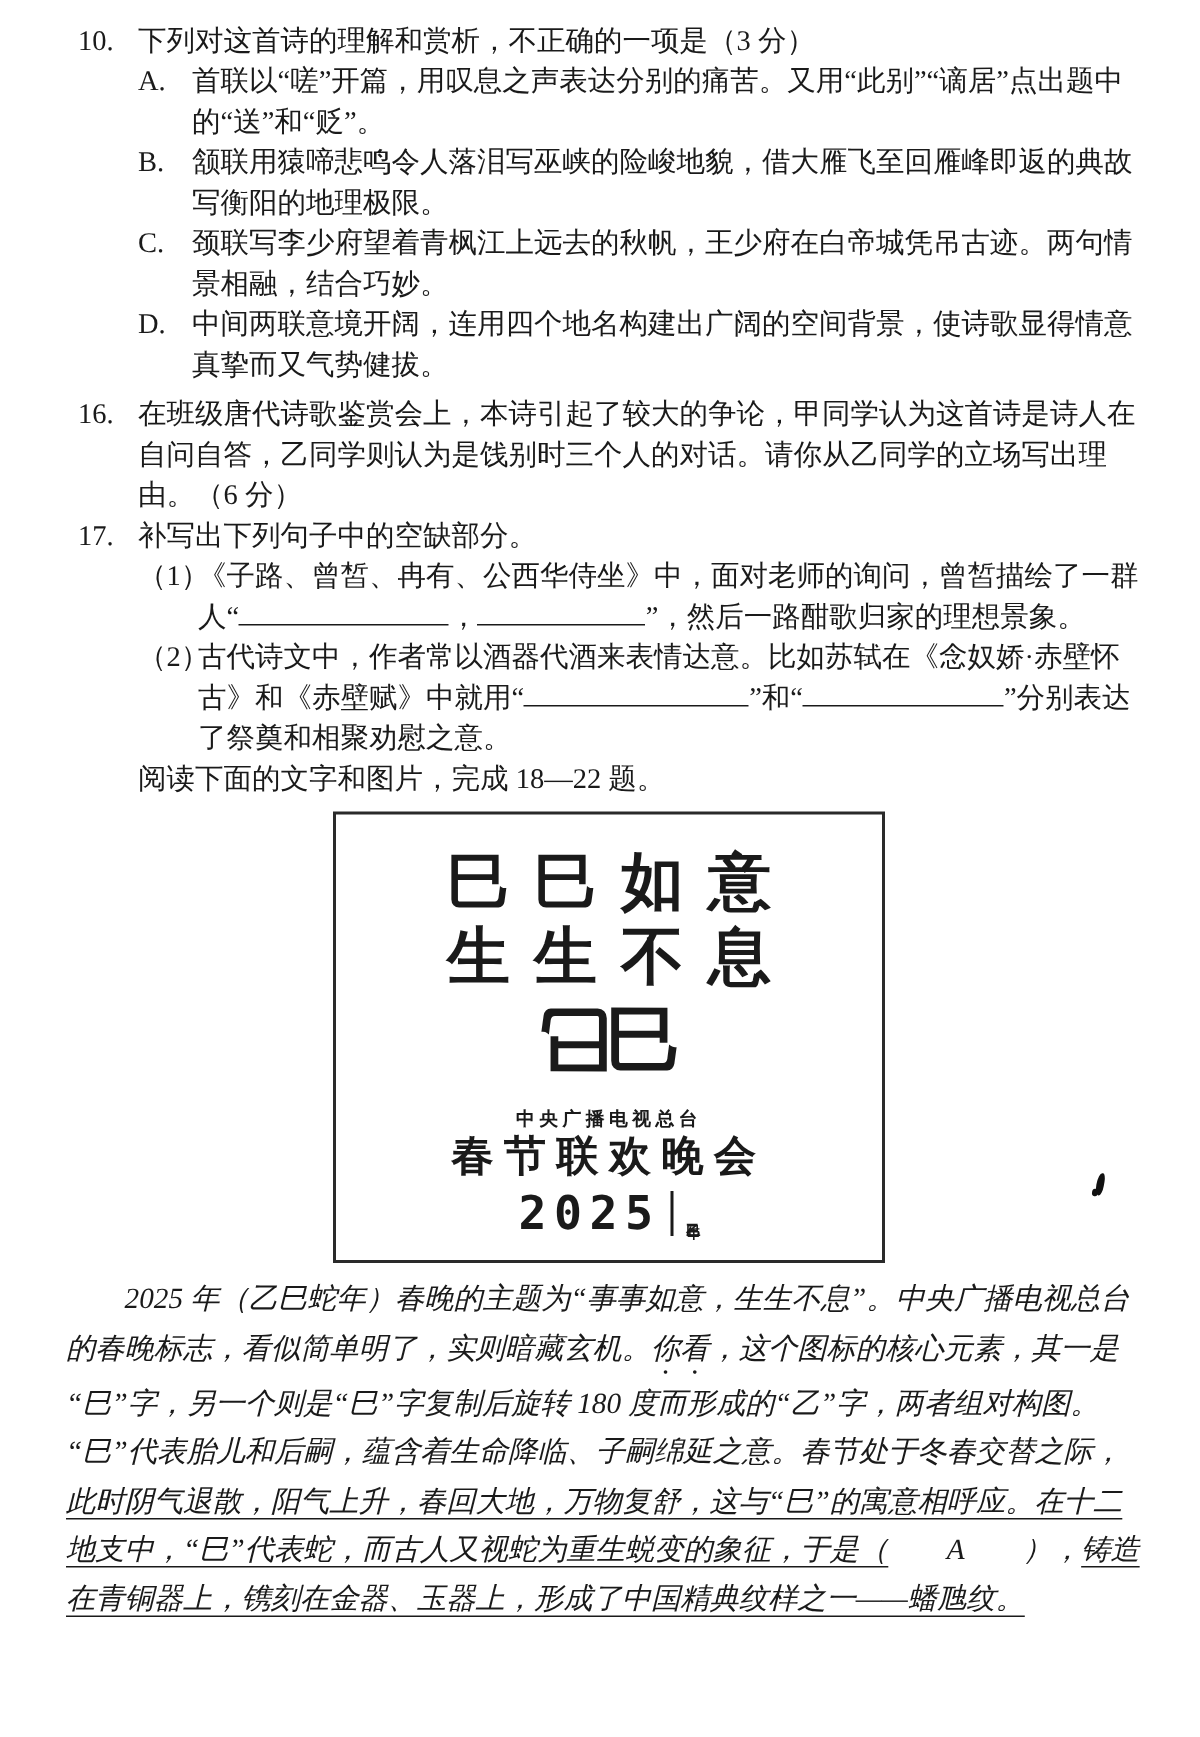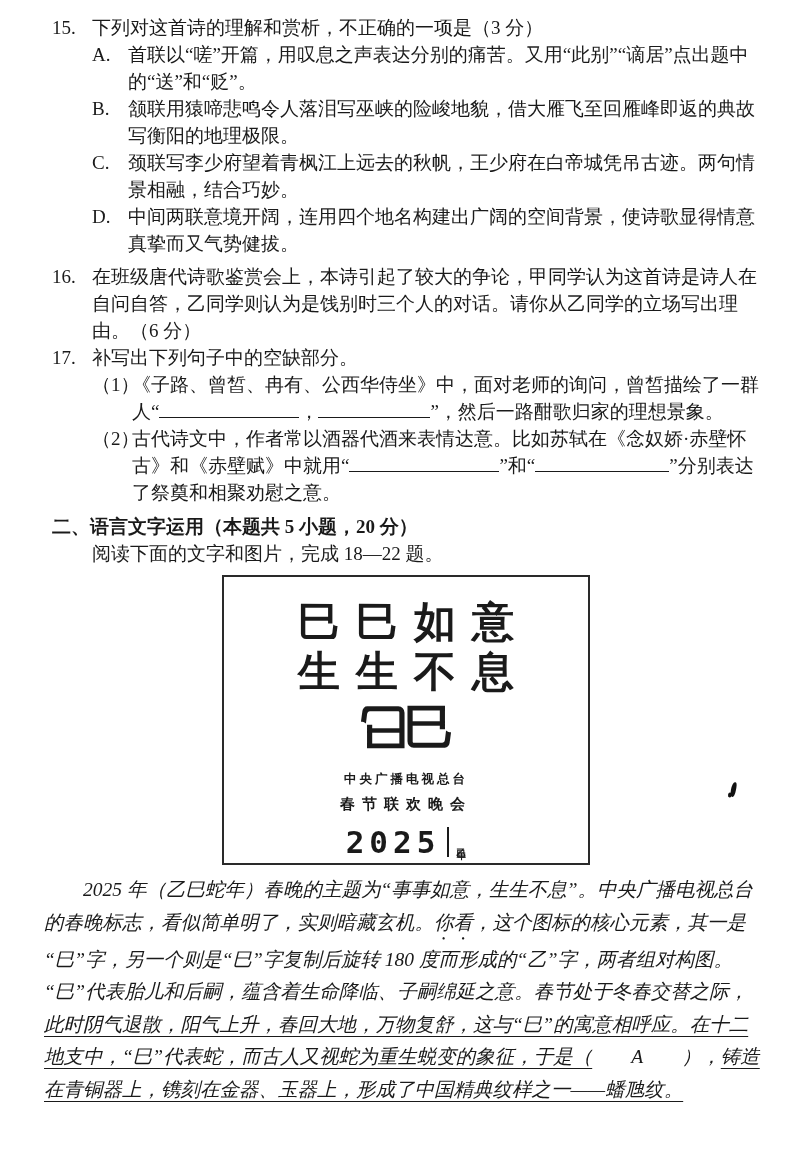--- a/index.html
+++ b/index.html
@@ -40,36 +40,36 @@
   .blank.w120 { width: 118px; }
 
   .section-header { font-weight: bold; margin-top: 7px; }
 
   
   .logo-box {
     width: 364px;
     margin: 8px auto 0 auto;
     border: 2.5px solid #2a2a2a;
     text-align: center;
-    padding: 20px 0 4px 0;
+    padding: 20px 0 14px 0;
     font-family: "DejaVu Sans", "Liberation Sans", sans-serif;
   }
   .logo-line {
     font-size: 42px; line-height: 50px; font-weight: 700;
     letter-spacing: 16px;
   }
   .logo-line span { display: inline-block; letter-spacing: 16px; margin-right: -16px; }
   .snake-row { margin: 4px 0 2px 0; line-height: 56px; }
   .snake-glyph {
     display: inline-block;
     font-size: 50px; font-weight: 900; line-height: 52px;
   }
   .snake-glyph.flip { transform: rotate(180deg); margin-right: -4px; }
   .logo-org { font-size: 12.5px; line-height: 16px; font-weight: 700; letter-spacing: 3px; margin-top: 6px; }
-  .logo-event { font-size: 15px; line-height: 30px; font-weight: 700; letter-spacing: 7px; margin-top: 2px; }
+  .logo-event { font-size: 28px; line-height: 30px; font-weight: 700; letter-spacing: 7px; margin-top: 2px; }
   .logo-year-row { display: flex; justify-content: center; align-items: center; gap: 7px; margin-top: 6px; }
   .logo-year { font-size: 31px; font-weight: 600; letter-spacing: 5px; line-height: 34px; font-family: "DejaVu Sans Mono", monospace; }
   .year-divider { width: 2px; height: 30px; background: #1a1a1a; }
   .year-label { writing-mode: vertical-rl; font-size: 9.5px; letter-spacing: 1px; font-weight: 700; line-height: 10px; }
 
   
   .passage {
     margin: 9px 0 0 -8px;
     width: 716px;
     text-indent: 2em;
@@ -105,41 +105,40 @@
     width: 4px; height: 5px;
     background: #111;
     border-radius: 50%;
   }
 </style>
 </head>
 <body>
 
 <div class="sheet">
 
-  <div class="qblock"><span class="qnum">15.</span><span>下列对这首诗的理解和赏析，不正确的一项是（3 分）</span></div>
+  <div class="qblock"><span class="qnum">10.</span><span>下列对这首诗的理解和赏析，不正确的一项是（3 分）</span></div>
 
   <div class="option"><span class="opt-label">A.</span><span>首联以“嗟”开篇，用叹息之声表达分别的痛苦。又用“此别”“谪居”点出题中的“送”和“贬”。</span></div>
 
   <div class="option"><span class="opt-label">B.</span><span>颔联用猿啼悲鸣令人落泪写巫峡的险峻地貌，借大雁飞至回雁峰即返的典故写衡阳的地理极限。</span></div>
 
   <div class="option"><span class="opt-label">C.</span><span>颈联写李少府望着青枫江上远去的秋帆，王少府在白帝城凭吊古迹。两句情景相融，结合巧妙。</span></div>
 
   <div class="option"><span class="opt-label">D.</span><span>中间两联意境开阔，连用四个地名构建出广阔的空间背景，使诗歌显得情意真挚而又气势健拔。</span></div>
 
   <div class="qblock gap-sm"><span class="qnum">16.</span><span>在班级唐代诗歌鉴赏会上，本诗引起了较大的争论，甲同学认为这首诗是诗人在自问自答，乙同学则认为是饯别时三个人的对话。请你从乙同学的立场写出理由。（6 分）</span></div>
 
 
   <div class="qblock"><span class="qnum">17.</span><span>补写出下列句子中的空缺部分。</span></div>
 
   <div class="part"><span class="part-label">（1）</span><span>《子路、曾皙、冉有、公西华侍坐》中，面对老师的询问，曾皙描绘了一群人“</span><span class="blank w140"></span><span>，</span><span class="blank w115"></span><span>”，然后一路酣歌归家的理想景象。</span></div>
 
   <div class="part"><span class="part-label">（2）</span><span>古代诗文中，作者常以酒器代酒来表情达意。比如苏轼在《念奴娇·赤壁怀古》和《赤壁赋》中就用“</span><span class="blank w150"></span><span>”和“</span><span class="blank w135"></span><span>”分别表达了祭奠和相聚劝慰之意。</span></div>
 
 
-  <div class="section-header">二、语言文字运用（本题共 5 小题，20 分）</div>
   <div class="indent1">阅读下面的文字和图片，完成 18—22 题。</div>
 
   <div class="logo-box">
     <div class="logo-line"><span>巳巳如意</span></div>
     <div class="logo-line"><span>生生不息</span></div>
     <div class="snake-row"><span class="snake-glyph flip">巳</span><span class="snake-glyph">巳</span></div>
     <div class="logo-org">中央广播电视总台</div>
     <div class="logo-event">春节联欢晚会</div>
     <div class="logo-year-row">
       <span class="logo-year">2025</span>

